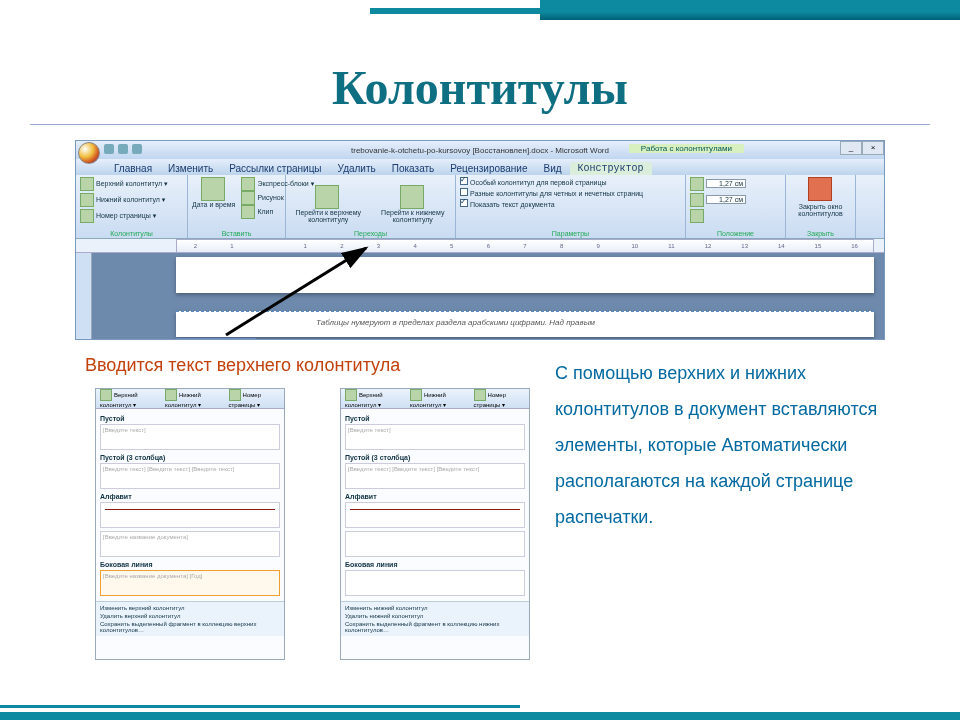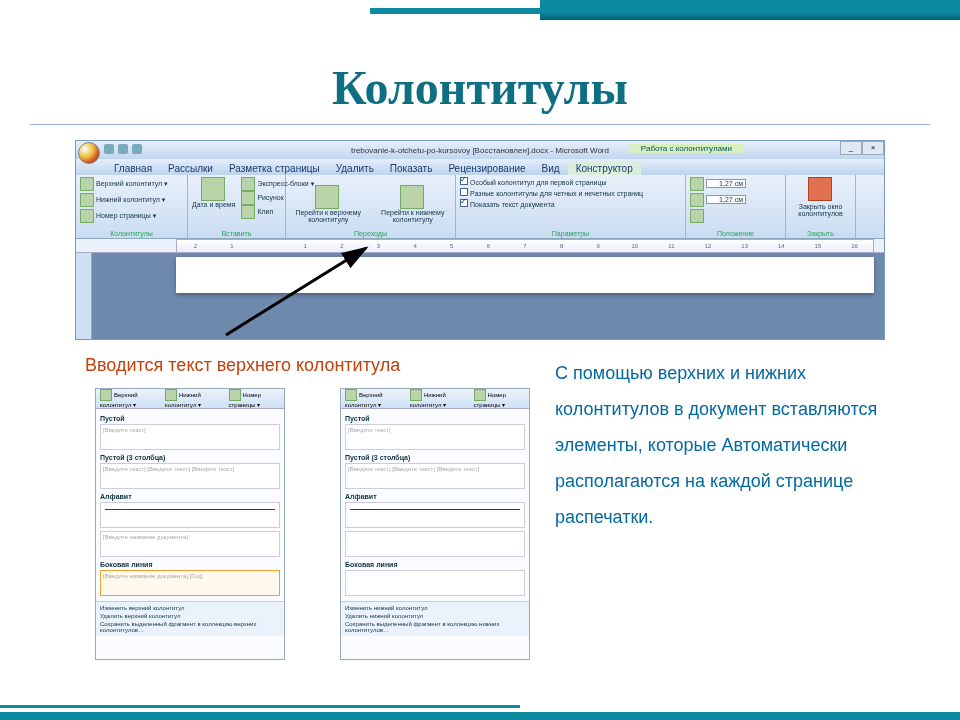--- a/index.html
+++ b/index.html
@@ -81,21 +81,21 @@
     display: flex; align-items: flex-end;
     padding-left: 30px;
     gap: 0;
   }
   .tabstrip .tab {
     font-size: 10px; padding: 1px 8px; color: #1a3b6e;
     cursor: default;
   }
   .tabstrip .tab.active {
     background: #dbeedc;
-    border-top-left-radius: 3px; border-top-right-radius: 3px;
+    border-top-left-radius: 3px; border-top-right-radius: 3px; font-family: Liberation Mono, monospace;
   }
 
   .ribbon {
     height: 64px;
     background: linear-gradient(#e8f0fa,#cadcf2);
     display: flex;
     border-bottom: 1px solid #8ab;
   }
   .group {
     border-right: 1px solid #9bb5d6;
@@ -213,22 +213,22 @@
     <div class="titlebar-text">trebovanie-k-otchetu-po-kursovoy [Восстановлен].docx - Microsoft Word</div>
     <div class="context-tab-title">Работа с колонтитулами</div>
     <div class="win-btns">
       <div>_</div>
       <div>×</div>
     </div>
   </div>
 
   <div class="tabstrip" id="tabstrip">
       <div class="tab">Главная</div>
-      <div class="tab">Рассылки</div>
-      <div class="tab">Разметка страницы</div>
+      <div class="tab">Изменить</div>
+      <div class="tab">Рассылки страницы</div>
       <div class="tab">Удалить</div>
       <div class="tab">Показать</div>
       <div class="tab">Рецензирование</div>
       <div class="tab">Вид</div>
       <div class="tab active">Конструктор</div>
     </div>
 
   <div class="ribbon">
     <div class="group" style="width:112px">
       <div class="items" id="grp-kolon">
@@ -304,20 +304,24 @@
         <span>13</span>
         <span>14</span>
         <span>15</span>
         <span>16</span>
       </div>
   </div>
 
   <div class="docarea">
     <div class="leftrule"></div>
     <div class="page"></div>
+    <div class="header-zone">
+      <div class="header-tag">Верхний колонтитул</div>
+      <div class="header-sample">Таблицы нумеруют в пределах раздела арабскими цифрами. Над правым</div>
+    </div>
   </div>
 </div>
 
 <svg class="arrow" viewBox="0 0 160 100">
   <defs>
     <marker id="ah" markerWidth="10" markerHeight="10" refX="8" refY="3" orient="auto">
       <path d="M0,0 L9,3 L0,6 Z" fill="#000"></path>
     </marker>
   </defs>
   <line x1="10" y1="95" x2="150" y2="8" stroke="#000" stroke-width="3" marker-end="url(#ah)"></line>

